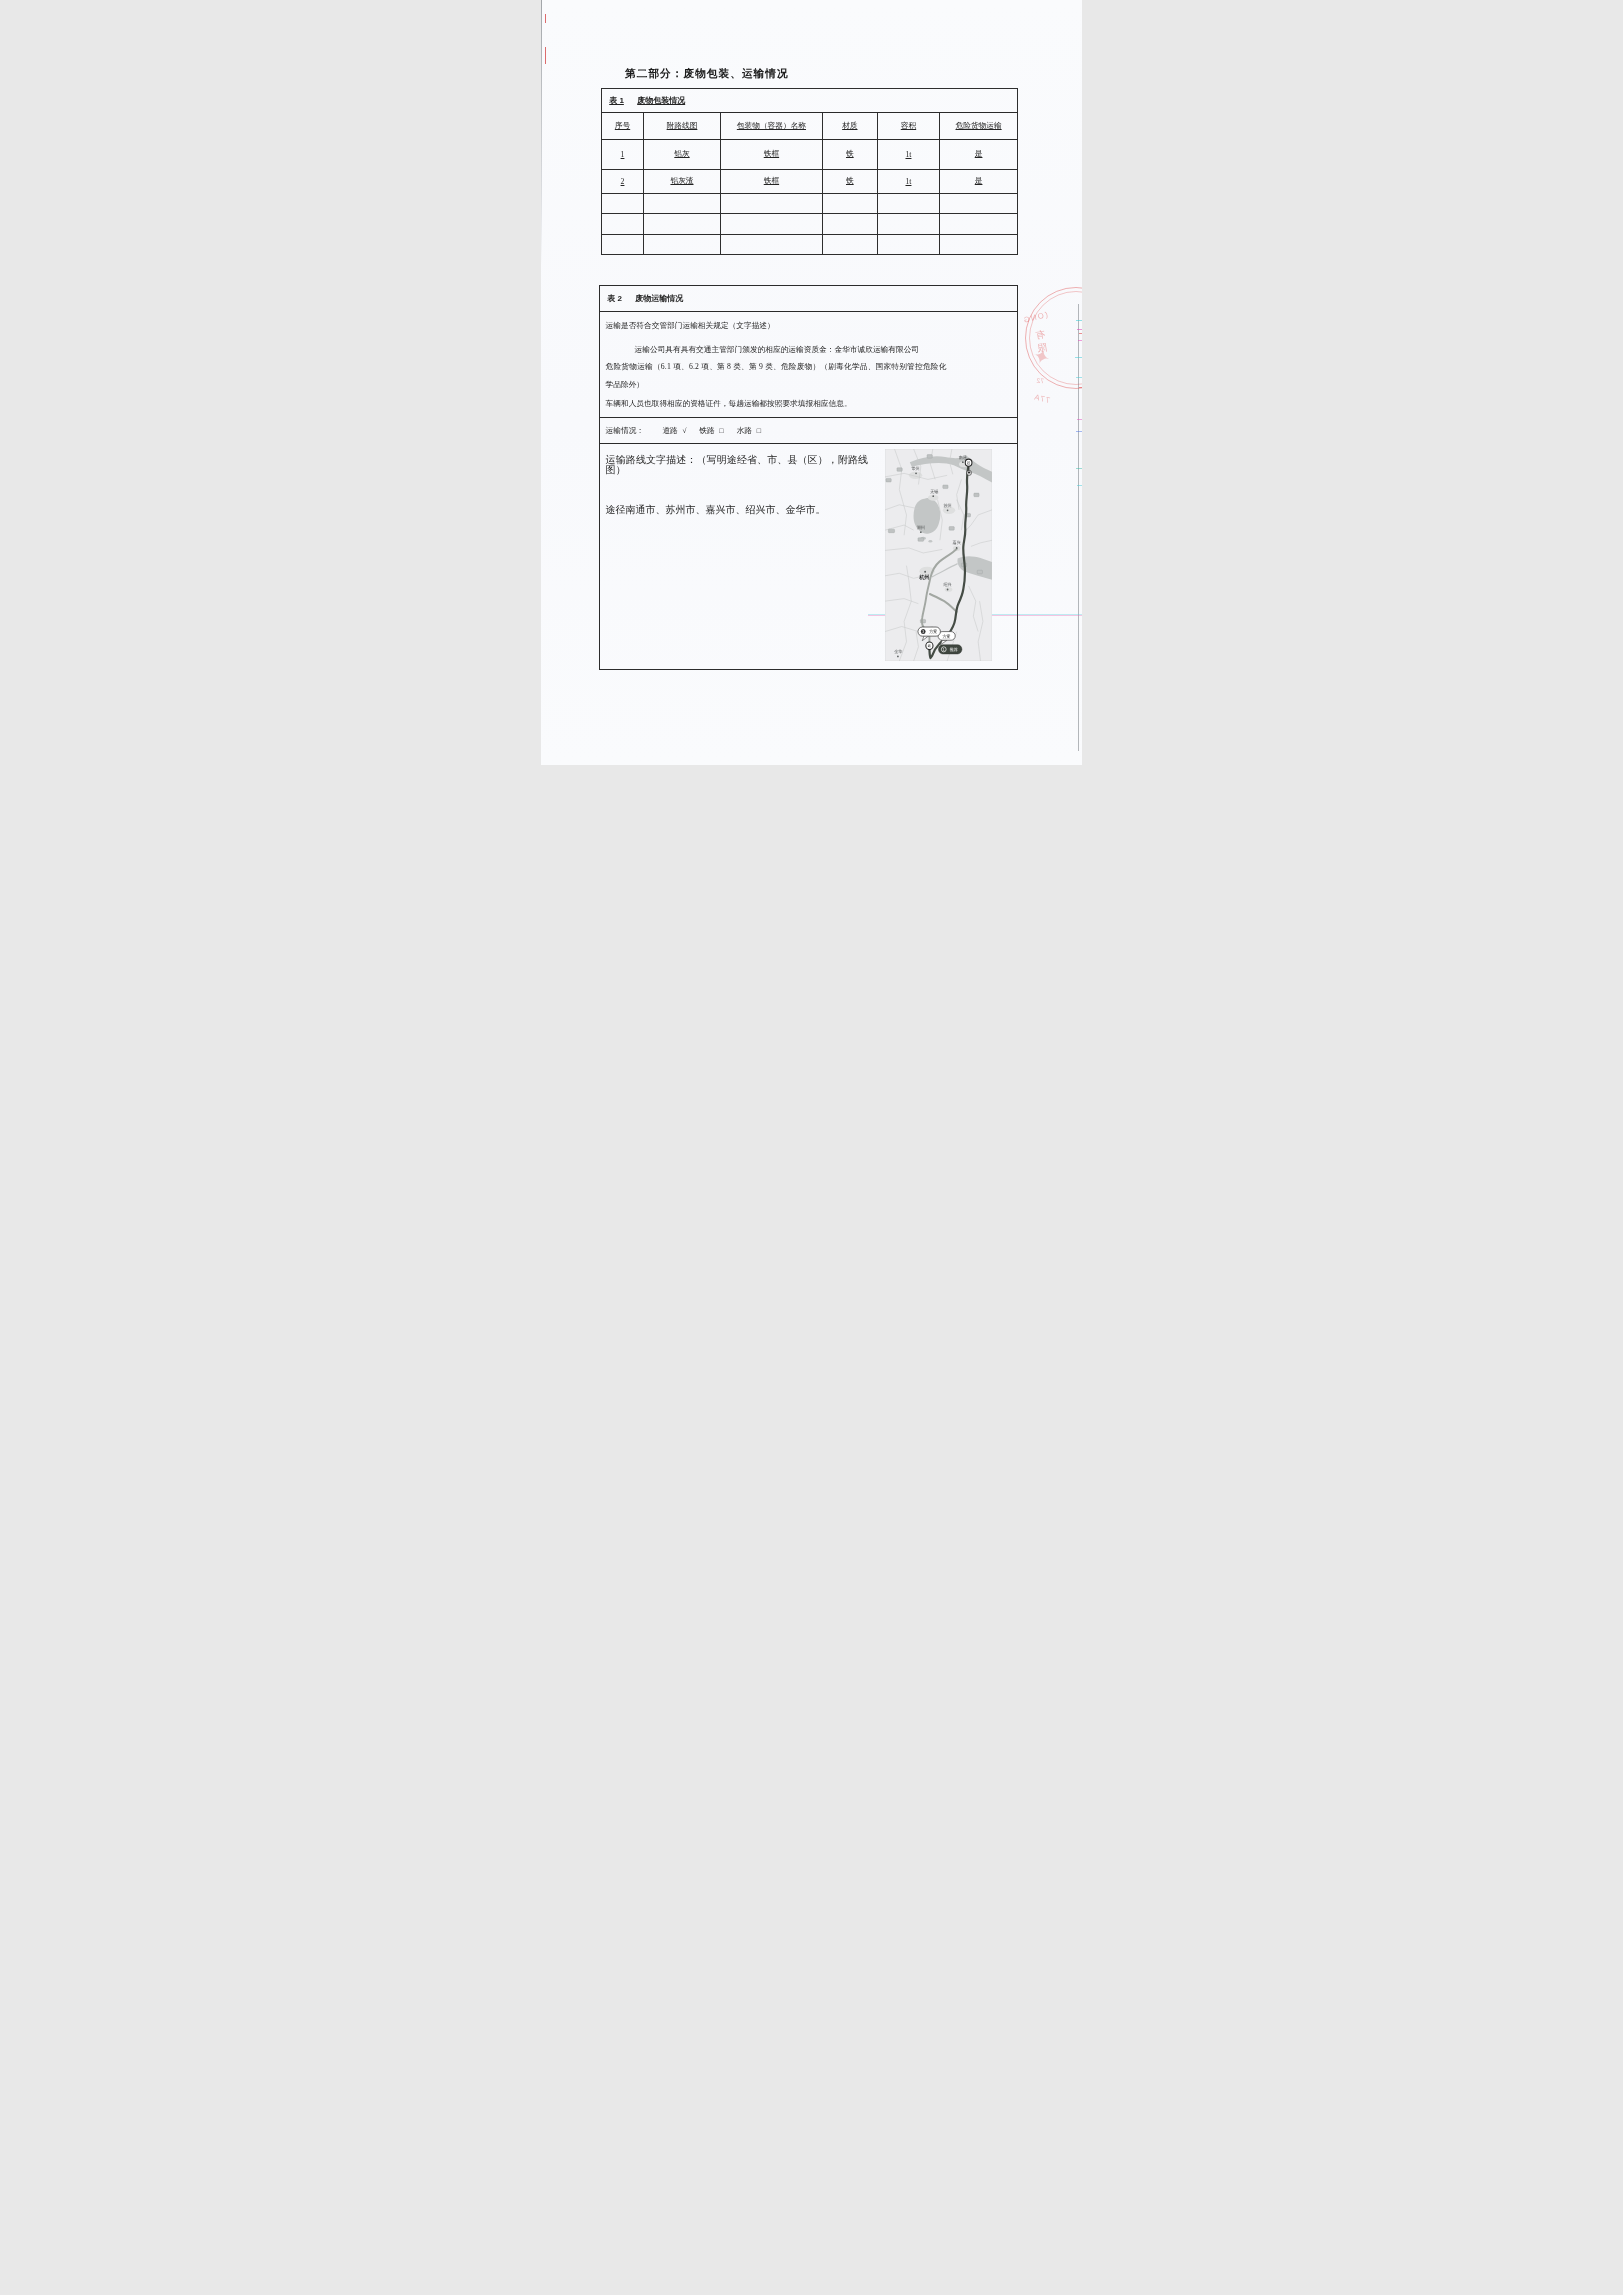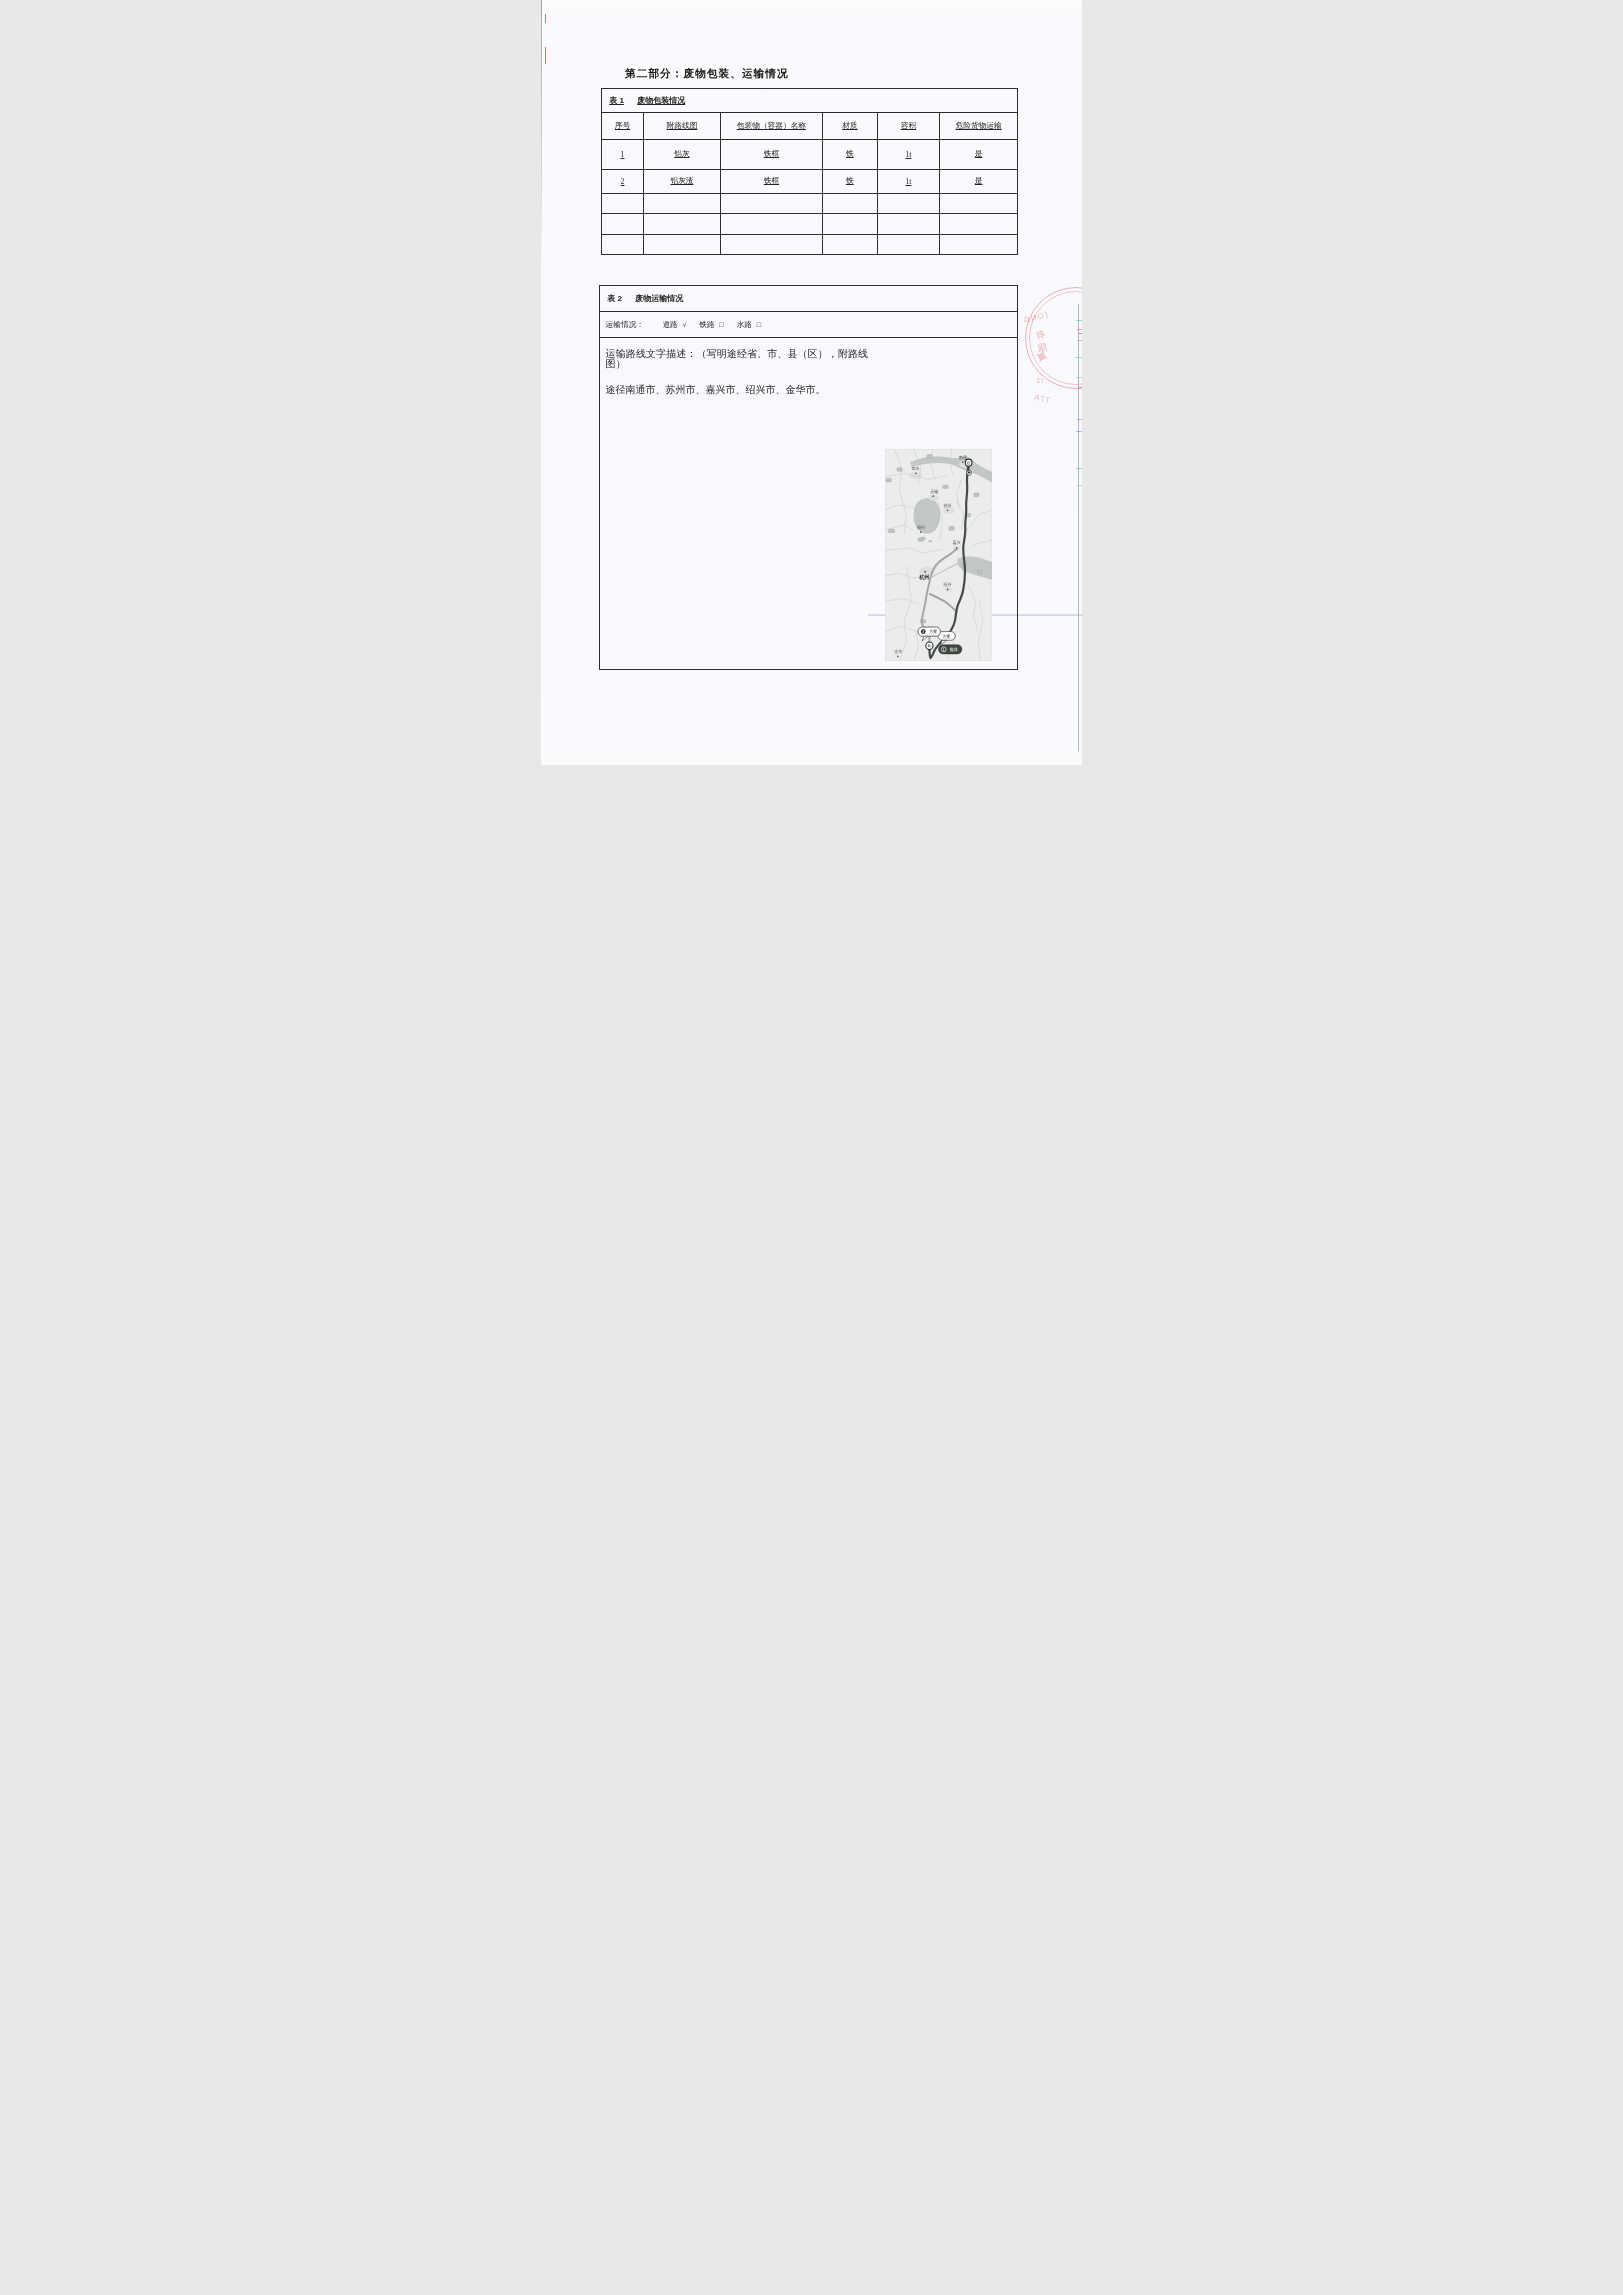--- a/index.html
+++ b/index.html
@@ -49,21 +49,21 @@
   .t2-reg p.l2{margin-top:7.2px; letter-spacing:0.2px;}
   .t2-reg p.l3{margin-top:8.2px;}
   .t2-reg p.l4{margin-top:8.2px;}
   .t2-mode{height:26px; border-bottom:1.5px double #2a2a2a; font-size:7.7px; line-height:25px; padding-left:5.6px; color:#242424;}
   .t2-mode .it{margin-left:13px;}
   .t2-mode .it.first{margin-left:18.4px;}
   .t2-mode .bx{margin-left:4.6px; font-size:7.2px;}
   .t2-route{height:223px; font-size:10px; position:relative;}
   .t2-route p{margin:0; padding-left:5.6px; max-width:279px; line-height:10.2px; color:#242424;}
   .t2-route p.d1{padding-top:11.2px; letter-spacing:0.1px;}
-  .t2-route p.d2{margin-top:15px;}
+  .t2-route p.d2{margin-top:29px;}
   
   .map{ position:absolute; left:344px; top:449px; width:107px; height:212px; }
   
   .stamp{position:absolute; left:484px; top:287px; width:57px; height:153px; pointer-events:none;}
   .stamp .ring{position:absolute; left:0; top:0; width:100px; height:100px; border-radius:50%;
     border:1.8px solid rgba(222,72,72,.42);}
   .stamp .ring2{position:absolute; left:4.1px; top:4.1px; width:92px; height:92px; border-radius:50%;
     border:0.8px solid rgba(222,72,72,.30);}
   .stamp .wrap{position:absolute; left:25.6px; top:24.5px; transform:scaleX(-1); color:rgba(220,70,70,.40);
     font-family:"Liberation Sans","DejaVu Sans",sans-serif;}
@@ -169,20 +169,27 @@
       <td></td>
       <td></td>
       <td></td>
     </tr>
   </tbody>
     </table>
 
   <div class="t2">
     <div class="row t2-cap">
       <span class="capline"><span>表 2</span><span class="gap"></span><span>废物运输情况</span></span>
+    </div>
+    <div class="row t2-reg">
+      <p class="q">运输是否符合交管部门运输相关规定（文字描述）</p>
+      <p class="l1">运输公司具有具有交通主管部门颁发的相应的运输资质金：金华市诚欣运输有限公司</p>
+      <p class="l2">危险货物运输（6.1 项、6.2 项、第 8 类、第 9 类、危险废物）（剧毒化学品、国家特别管控危险化</p>
+      <p class="l3">学品除外）</p>
+      <p class="l4">车辆和人员也取得相应的资格证件，每趟运输都按照要求填报相应信息。</p>
     </div>
     <div class="row t2-mode">
       <span>运输情况：</span><span class="it first">道路</span><span class="bx">√</span><span class="it">铁路</span><span class="bx">□</span><span class="it">水路</span><span class="bx">□</span>
     </div>
     <div class="row t2-route">
       <p class="d1">运输路线文字描述：（写明途经省、市、县（区），附路线图）</p>
       <p class="d2">途径南通市、苏州市、嘉兴市、绍兴市、金华市。</p>
     </div>
   </div>
 

